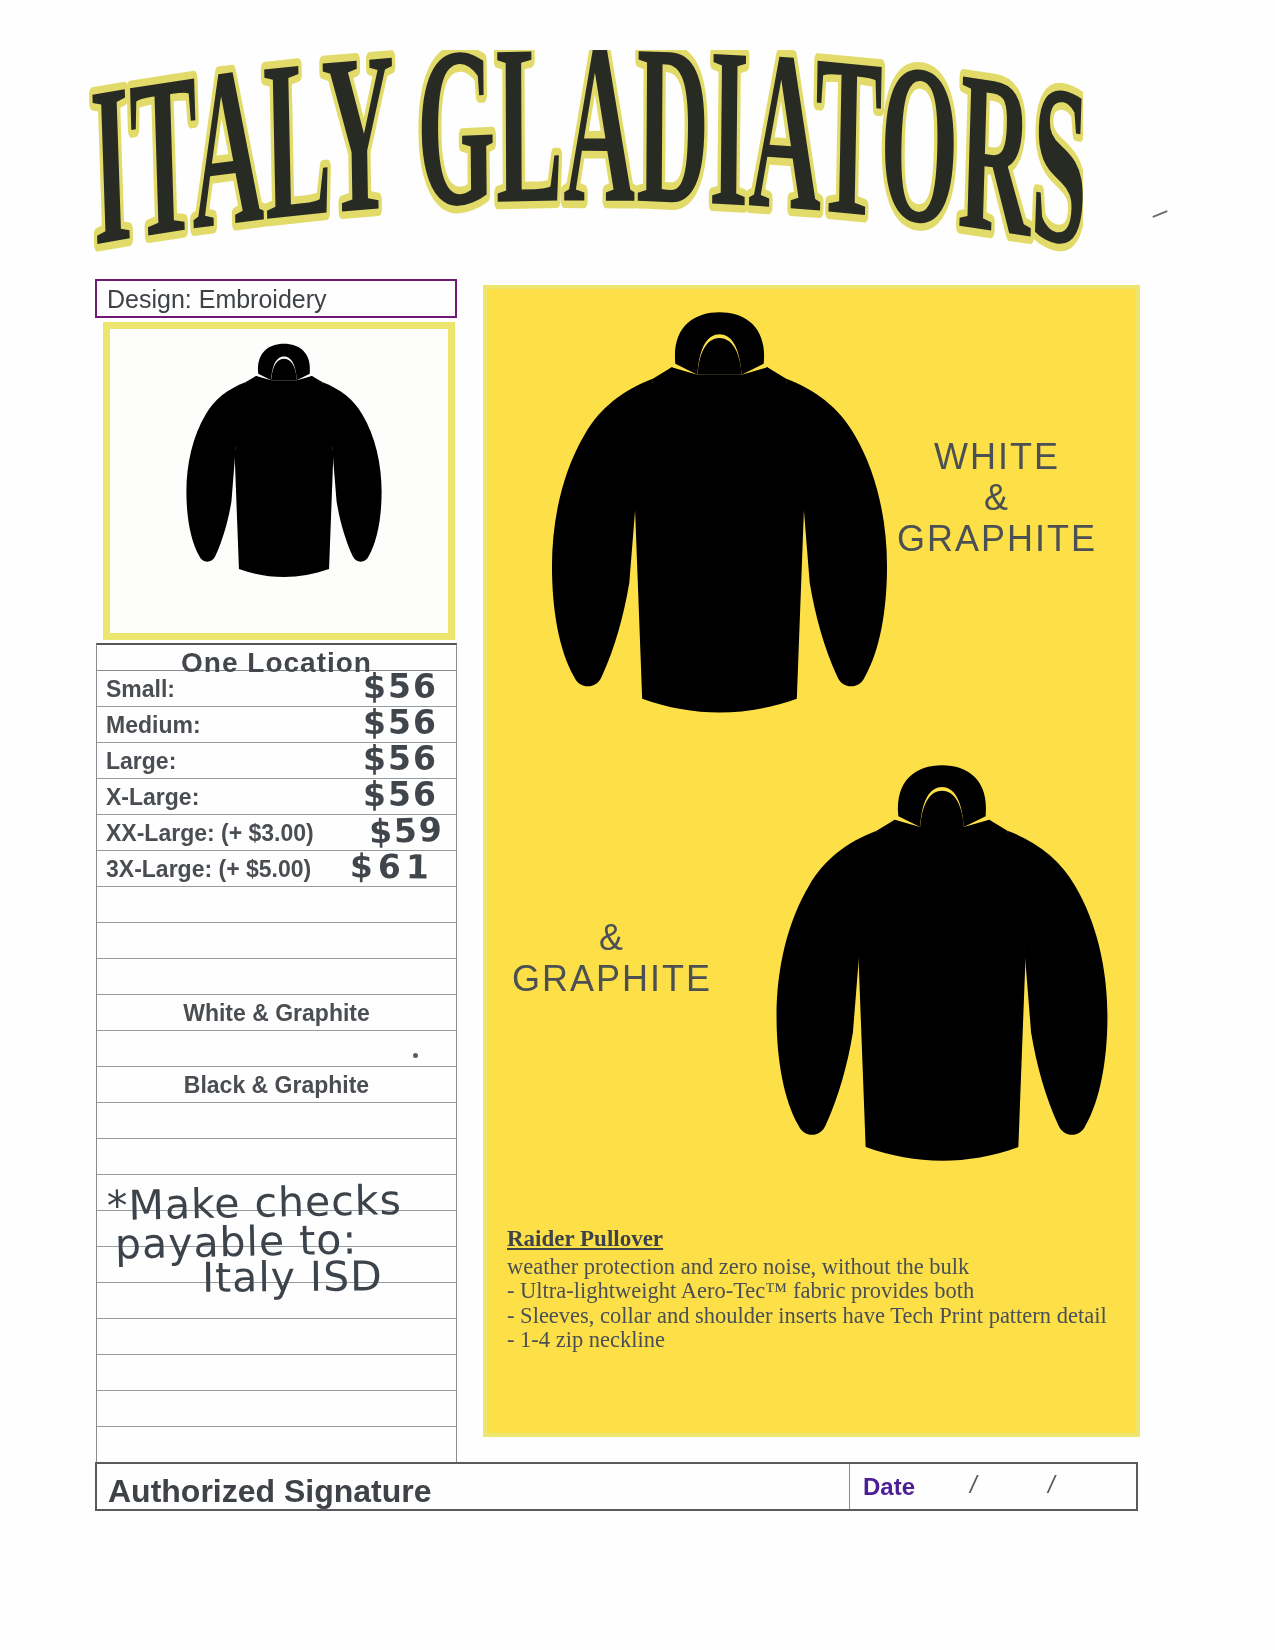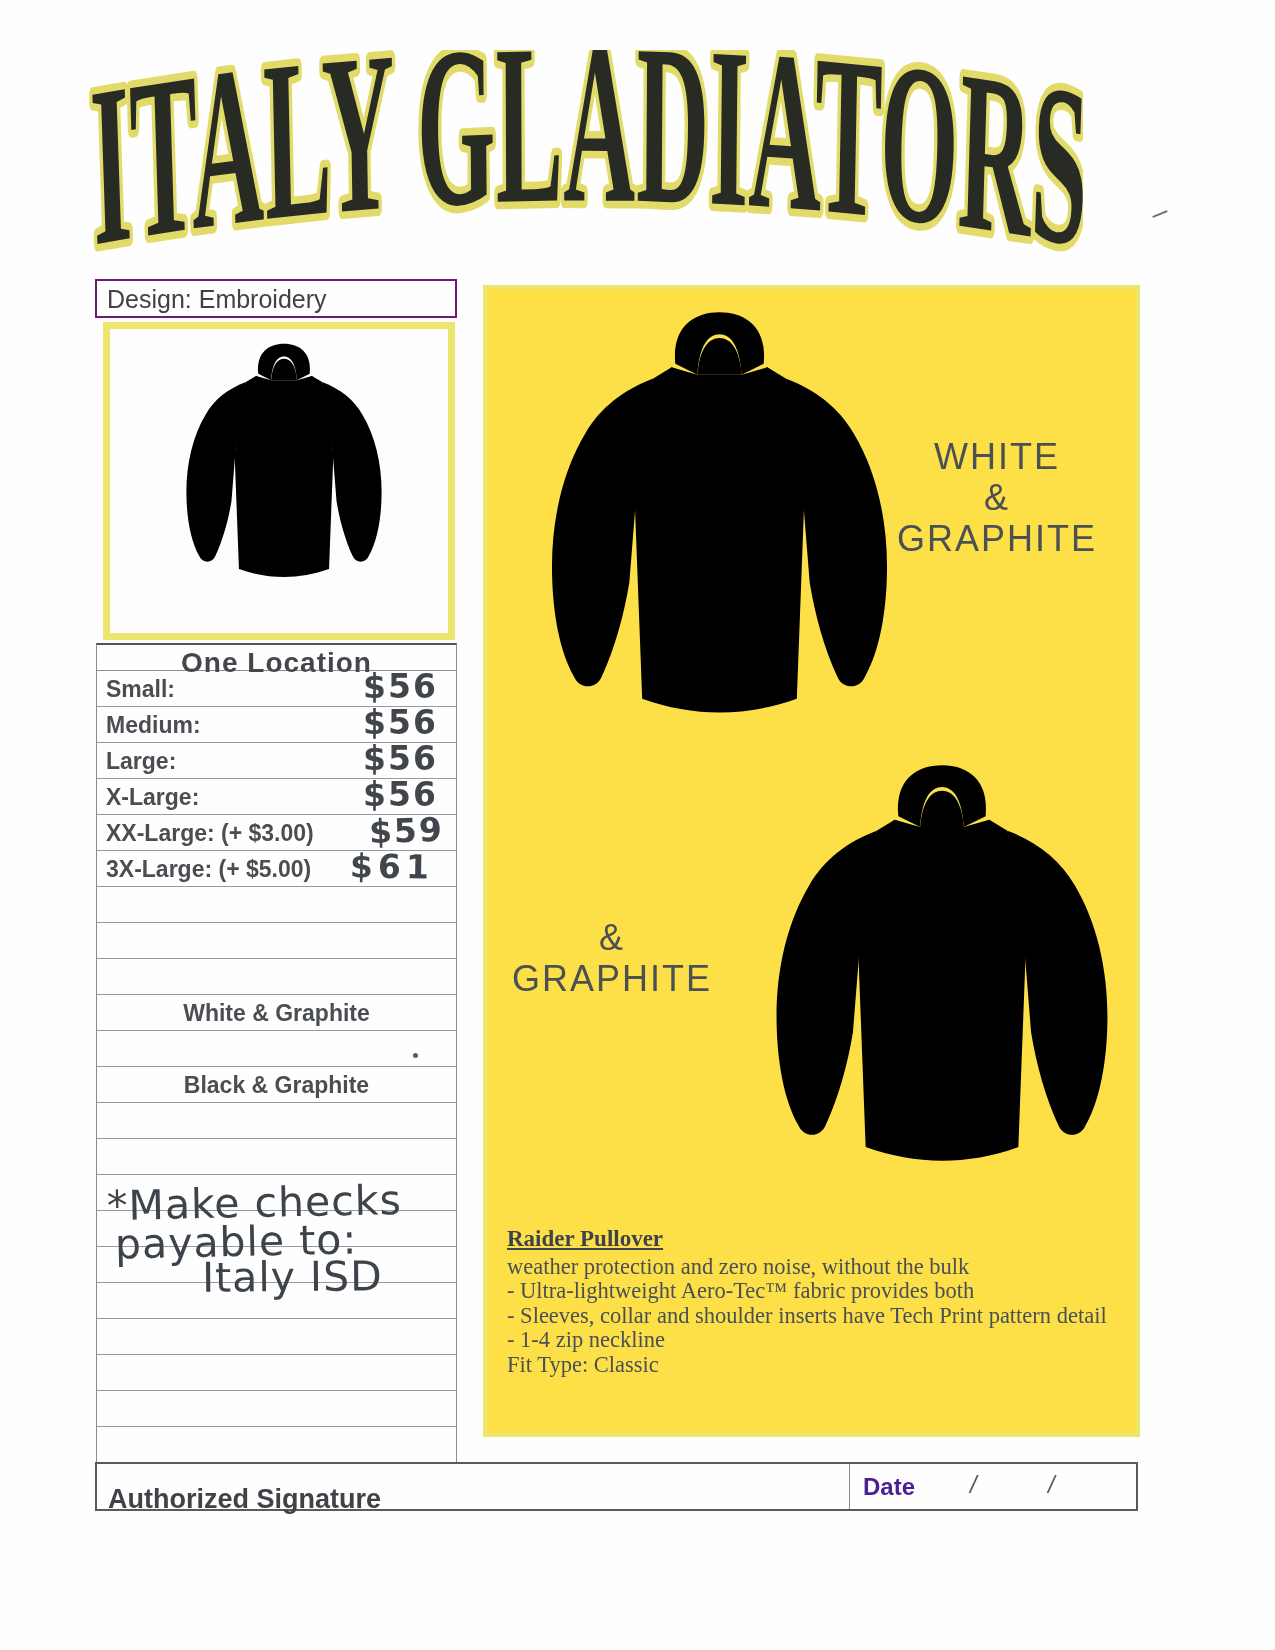--- a/index.html
+++ b/index.html
@@ -65,21 +65,21 @@
   .white-label{left:390px; top:147px; width:240px;}
   .black-label{left:15px; top:628px; width:220px;}
   .description{position:absolute; left:20px; top:938px; width:625px;
     font-family:"Liberation Serif", serif; color:#4a4f57; font-size:22.5px; line-height:24.5px;}
   .desc-heading{font-weight:bold; text-decoration:underline; font-size:23px; margin-bottom:3px; color:#3e434b;}
   
   .sig-box{
     position:absolute; left:95px; top:1462px; width:1043px; height:49px;
     box-sizing:border-box; border:2px solid #5a5a5a;
   }
-  .sig-label{position:absolute; left:11px; top:9px; font-size:27px; font-weight:bold; color:#3f4347;margin-top:11px;}
+  .sig-label{position:absolute; left:11px; top:9px; font-size:32px; font-weight:bold; color:#3f4347;}
   .date-cell{position:absolute; left:752px; top:0; bottom:0; width:289px; border-left:1px solid #8a8d8f;}
   .date-label{position:absolute; left:13px; top:9px; font-size:24px; font-weight:bold; color:#4c1d95;}
   .slash{position:absolute; top:7px; font-size:24px; color:#55595e; font-style:italic;}
   .slash1{left:120px;} .slash2{left:198px;}
   
   .artifact-dash{
     position:absolute; left:1152px; top:213px; width:16px; height:2px;
     background:#6a6e72; transform:rotate(-22deg); border-radius:2px;
   }
   
@@ -181,21 +181,20 @@
       <div>&amp;</div>
       <div>GRAPHITE</div>
     </div>
 
     <div class="description">
       <div class="desc-heading">Raider Pullover</div>
       <div class="desc-line">weather protection and zero noise, without the bulk</div>
       <div class="desc-line">- Ultra-lightweight Aero-Tec™ fabric provides both</div>
       <div class="desc-line">- Sleeves, collar and shoulder inserts have Tech Print pattern detail</div>
       <div class="desc-line">- 1-4 zip neckline</div>
-      <div class="desc-line">Fit Type: Classic</div>
     </div>
   </div>
 
   <div class="sig-box">
     <span class="sig-label">Authorized Signature</span>
     <div class="date-cell">
       <span class="date-label">Date</span>
       <span class="slash slash1">/</span>
       <span class="slash slash2">/</span>
     </div>

